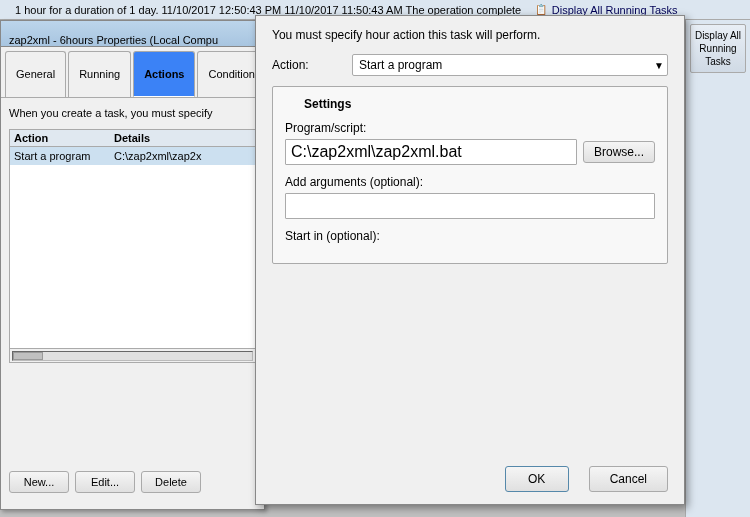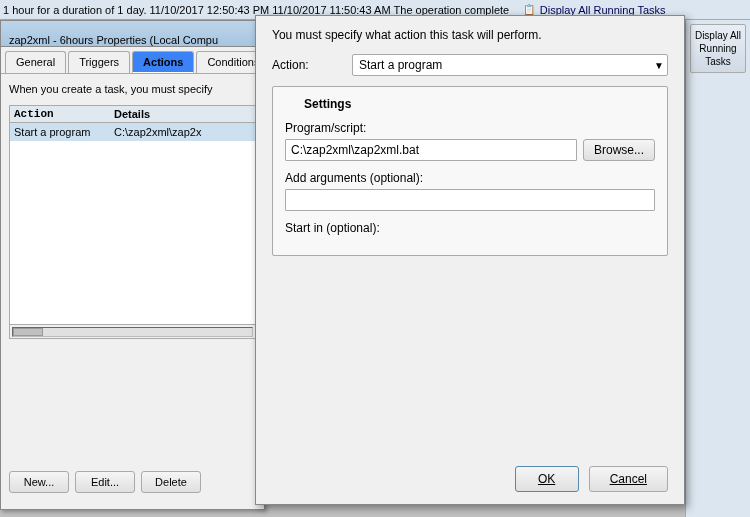--- a/index.html
+++ b/index.html
@@ -12,21 +12,21 @@
       overflow: hidden;
       position: relative;
     }
 
     
     .taskbar-top {
       background: #dce6f0;
       height: 20px;
       display: flex;
       align-items: center;
-      padding: 0 3px;
+      padding: 0 15px;
       font-size: 11px;
       color: #000;
       border-bottom: 1px solid #aaa;
     }
 
     
     .properties-window {
       position: absolute;
       top: 20px;
       left: 0;
@@ -51,21 +51,21 @@
 
     .properties-tabs {
       display: flex;
       background: #f0f0f0;
       border-bottom: 1px solid #aaa;
       padding-top: 4px;
       padding-left: 4px;
     }
 
     .tab {
-      padding: 4px 10px;
+      padding: 16px 10px;
       font-size: 11px;
       background: #f0f0f0;
       border: 1px solid #aaa;
       border-bottom: none;
       cursor: pointer;
       margin-right: 2px;
       border-radius: 3px 3px 0 0;
     }
 
     .tab.active {
@@ -96,21 +96,21 @@
       overflow: hidden;
     }
 
     .table-header {
       display: flex;
       background: #e0e8f0;
       border-bottom: 1px solid #aaa;
       padding: 2px 4px;
     }
 
-    .col-action { width: 100px; font-weight: bold; font-size: 11px; font-family: Liberation Mono, monospace; }
+    .col-action { width: 100px; font-weight: bold; font-size: 11px; }
     .col-details { flex: 1; font-weight: bold; font-size: 11px; }
 
     .table-row-item {
       display: flex;
       padding: 3px 4px;
       font-size: 11px;
       background: #cce0f0;
     }
 
     .col-action-val { width: 100px; }
@@ -278,43 +278,42 @@
 
     .setting-row-input-row {
       display: flex;
       gap: 6px;
       align-items: center;
     }
 
     .text-input {
       flex: 1;
       padding: 3px 5px;
-      font-size: 12px;
+      font-size: 16px;
       border: 1px solid #aaa;
       background: #fff;
       border-radius: 1px;
     }
 
     .browse-btn {
       padding: 3px 10px;
       font-size: 12px;
       background: linear-gradient(to bottom, #f5f5f5, #e0e0e0);
       border: 1px solid #aaa;
       border-radius: 3px;
       cursor: pointer;
       white-space: nowrap;
     }
 
     .dialog-footer {
       position: absolute;
       bottom: 12px;
       right: 16px;
       display: flex;
-      gap: 10px;
-      text-decoration: underline;
+      gap: 20px;
     }
 
     .footer-btn {
       padding: 5px 20px;
       font-size: 12px;
       background: linear-gradient(to bottom, #f5f5f5, #e0e0e0);
       border: 1px solid #aaa;
       border-radius: 3px;
       cursor: pointer;
       min-width: 64px;
@@ -361,21 +360,21 @@
 
 <div class="properties-window">
   <div class="properties-titlebar">
     <span style="font-size:11px;">zap2xml - 6hours Properties (Local Compu</span>
   </div>
   <div class="properties-tabs">
     <div class="tab">
       <span>General</span>
     </div>
     <div class="tab">
-      <span>Triggers</span>
+      <span>Running</span>
     </div>
     <div class="tab active">
       <span>Actions</span>
     </div>
     <div class="tab">
       <span>Conditions</span>
     </div>
   </div>
   <div class="properties-content">
     <div class="properties-desc">When you create a task, you must specify</div>
@@ -397,21 +396,21 @@
     <div class="properties-buttons">
       <button class="btn">New...</button>
       <button class="btn">Edit...</button>
       <button class="btn">Delete</button>
     </div>
   </div>
 </div>
 
 <div class="dialog-overlay">
   <div class="dialog-body">
-    <div class="dialog-desc">You must specify what action this task will perform.</div>
+    <div class="dialog-desc">You must specify hour action this task will perform.</div>
     <div class="field-row">
       <span class="field-label">Action:</span>
       <div class="action-select-wrapper">
         <select class="action-select">
           <option>Start a program</option>
           <option>Send an e-mail</option>
           <option>Display a message</option>
         </select>
         <span class="select-arrow">▼</span>
       </div>

